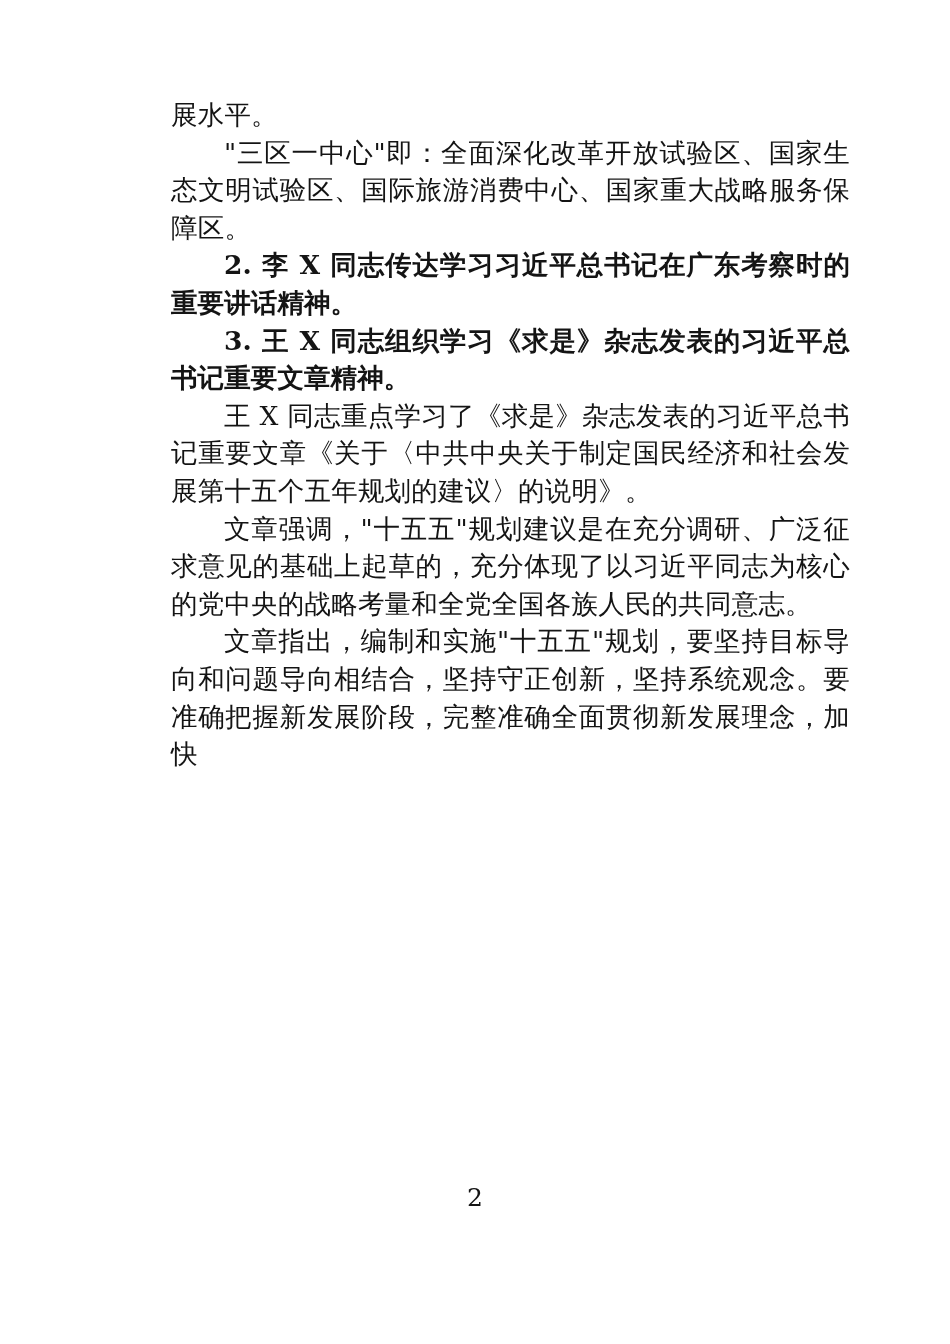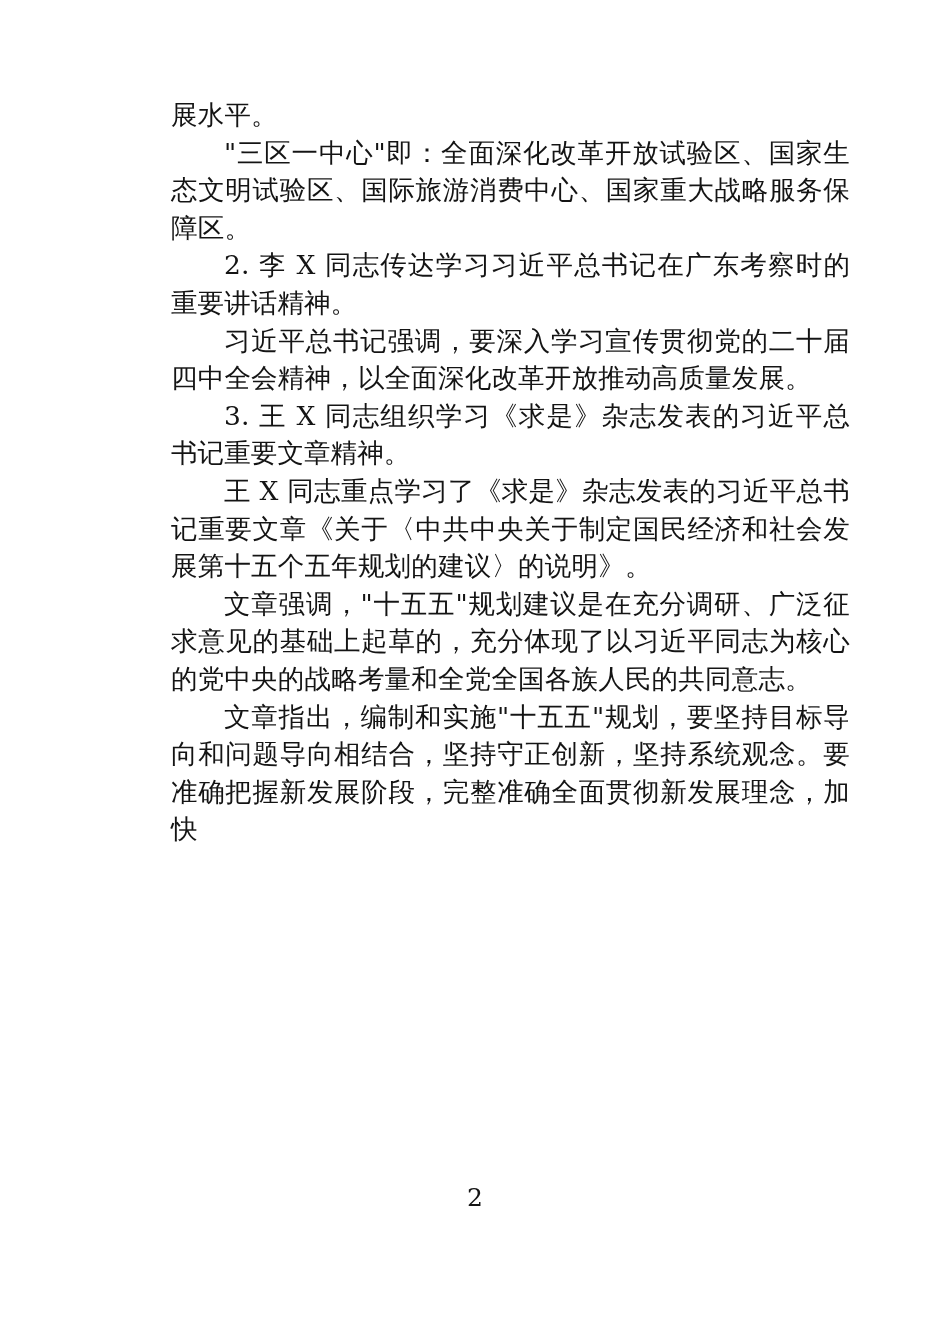--- a/index.html
+++ b/index.html
@@ -53,21 +53,21 @@
     text-indent: 2em;
   }
 
   
   .para.no-indent {
     text-indent: 0;
   }
 
   
   .heading {
-    font-weight: 400;
+    font-weight: 700;
     text-indent: 2em;
     letter-spacing: 0.1px;
   }
 
   
   .page-number {
     position: absolute;
     left: 0;
     right: 0;
     top: 1183px;
@@ -82,21 +82,20 @@
 </head>
 <body style="background: rgb(255, 255, 255); color: rgb(20, 20, 20);">
 
 <div class="page">
 
   <div class="text-column">
 
   <p class="doc-line-block para no-indent">展水平。</p>
       <p class="doc-line-block para">"三区一中心"即：全面深化改革开放试验区、国家生态文明试验区、国际旅游消费中心、国家重大战略服务保障区。</p>
       <p class="doc-line-block heading">2. 李 X 同志传达学习习近平总书记在广东考察时的重要讲话精神。</p>
-      <p class="doc-line-block para">习近平总书记强调，要深入学习宣传贯彻党的二十届四中全会精神，以全面深化改革开放推动高质量发展。</p>
       <p class="doc-line-block heading">3. 王 X 同志组织学习《求是》杂志发表的习近平总书记重要文章精神。</p>
       <p class="doc-line-block para">王 X 同志重点学习了《求是》杂志发表的习近平总书记重要文章《关于〈中共中央关于制定国民经济和社会发展第十五个五年规划的建议〉的说明》。</p>
       <p class="doc-line-block para">文章强调，"十五五"规划建议是在充分调研、广泛征求意见的基础上起草的，充分体现了以习近平同志为核心的党中央的战略考量和全党全国各族人民的共同意志。</p>
       <p class="doc-line-block para">文章指出，编制和实施"十五五"规划，要坚持目标导向和问题导向相结合，坚持守正创新，坚持系统观念。要准确把握新发展阶段，完整准确全面贯彻新发展理念，加快</p>
     </div>
 
   <div class="page-number">2</div>
 
 </div>
 

